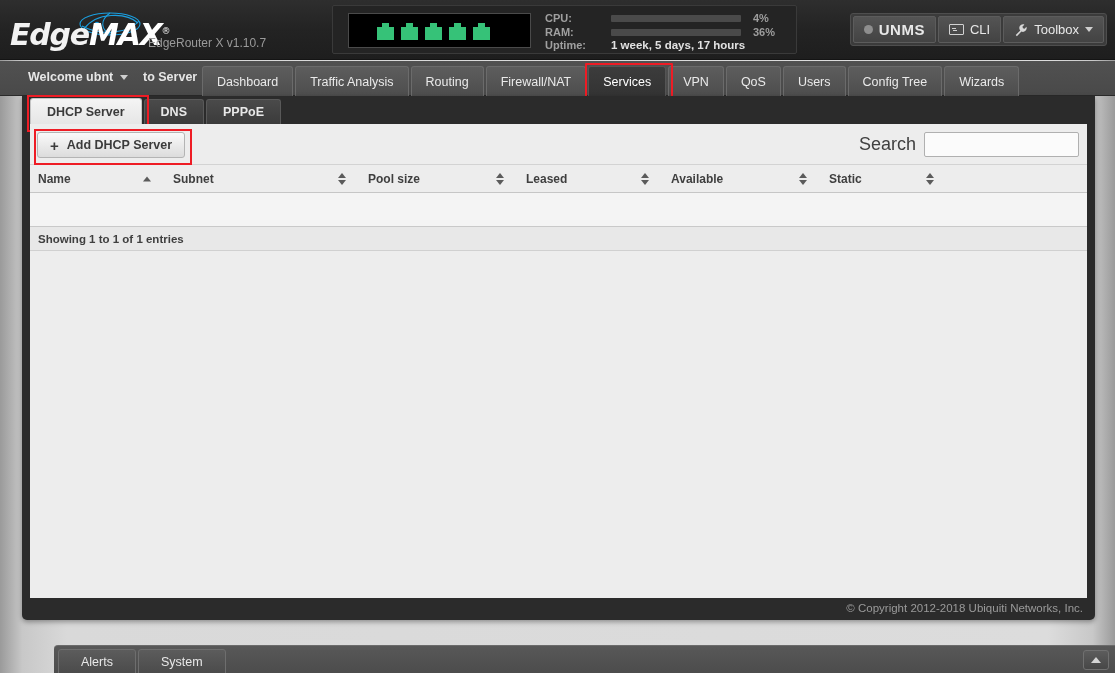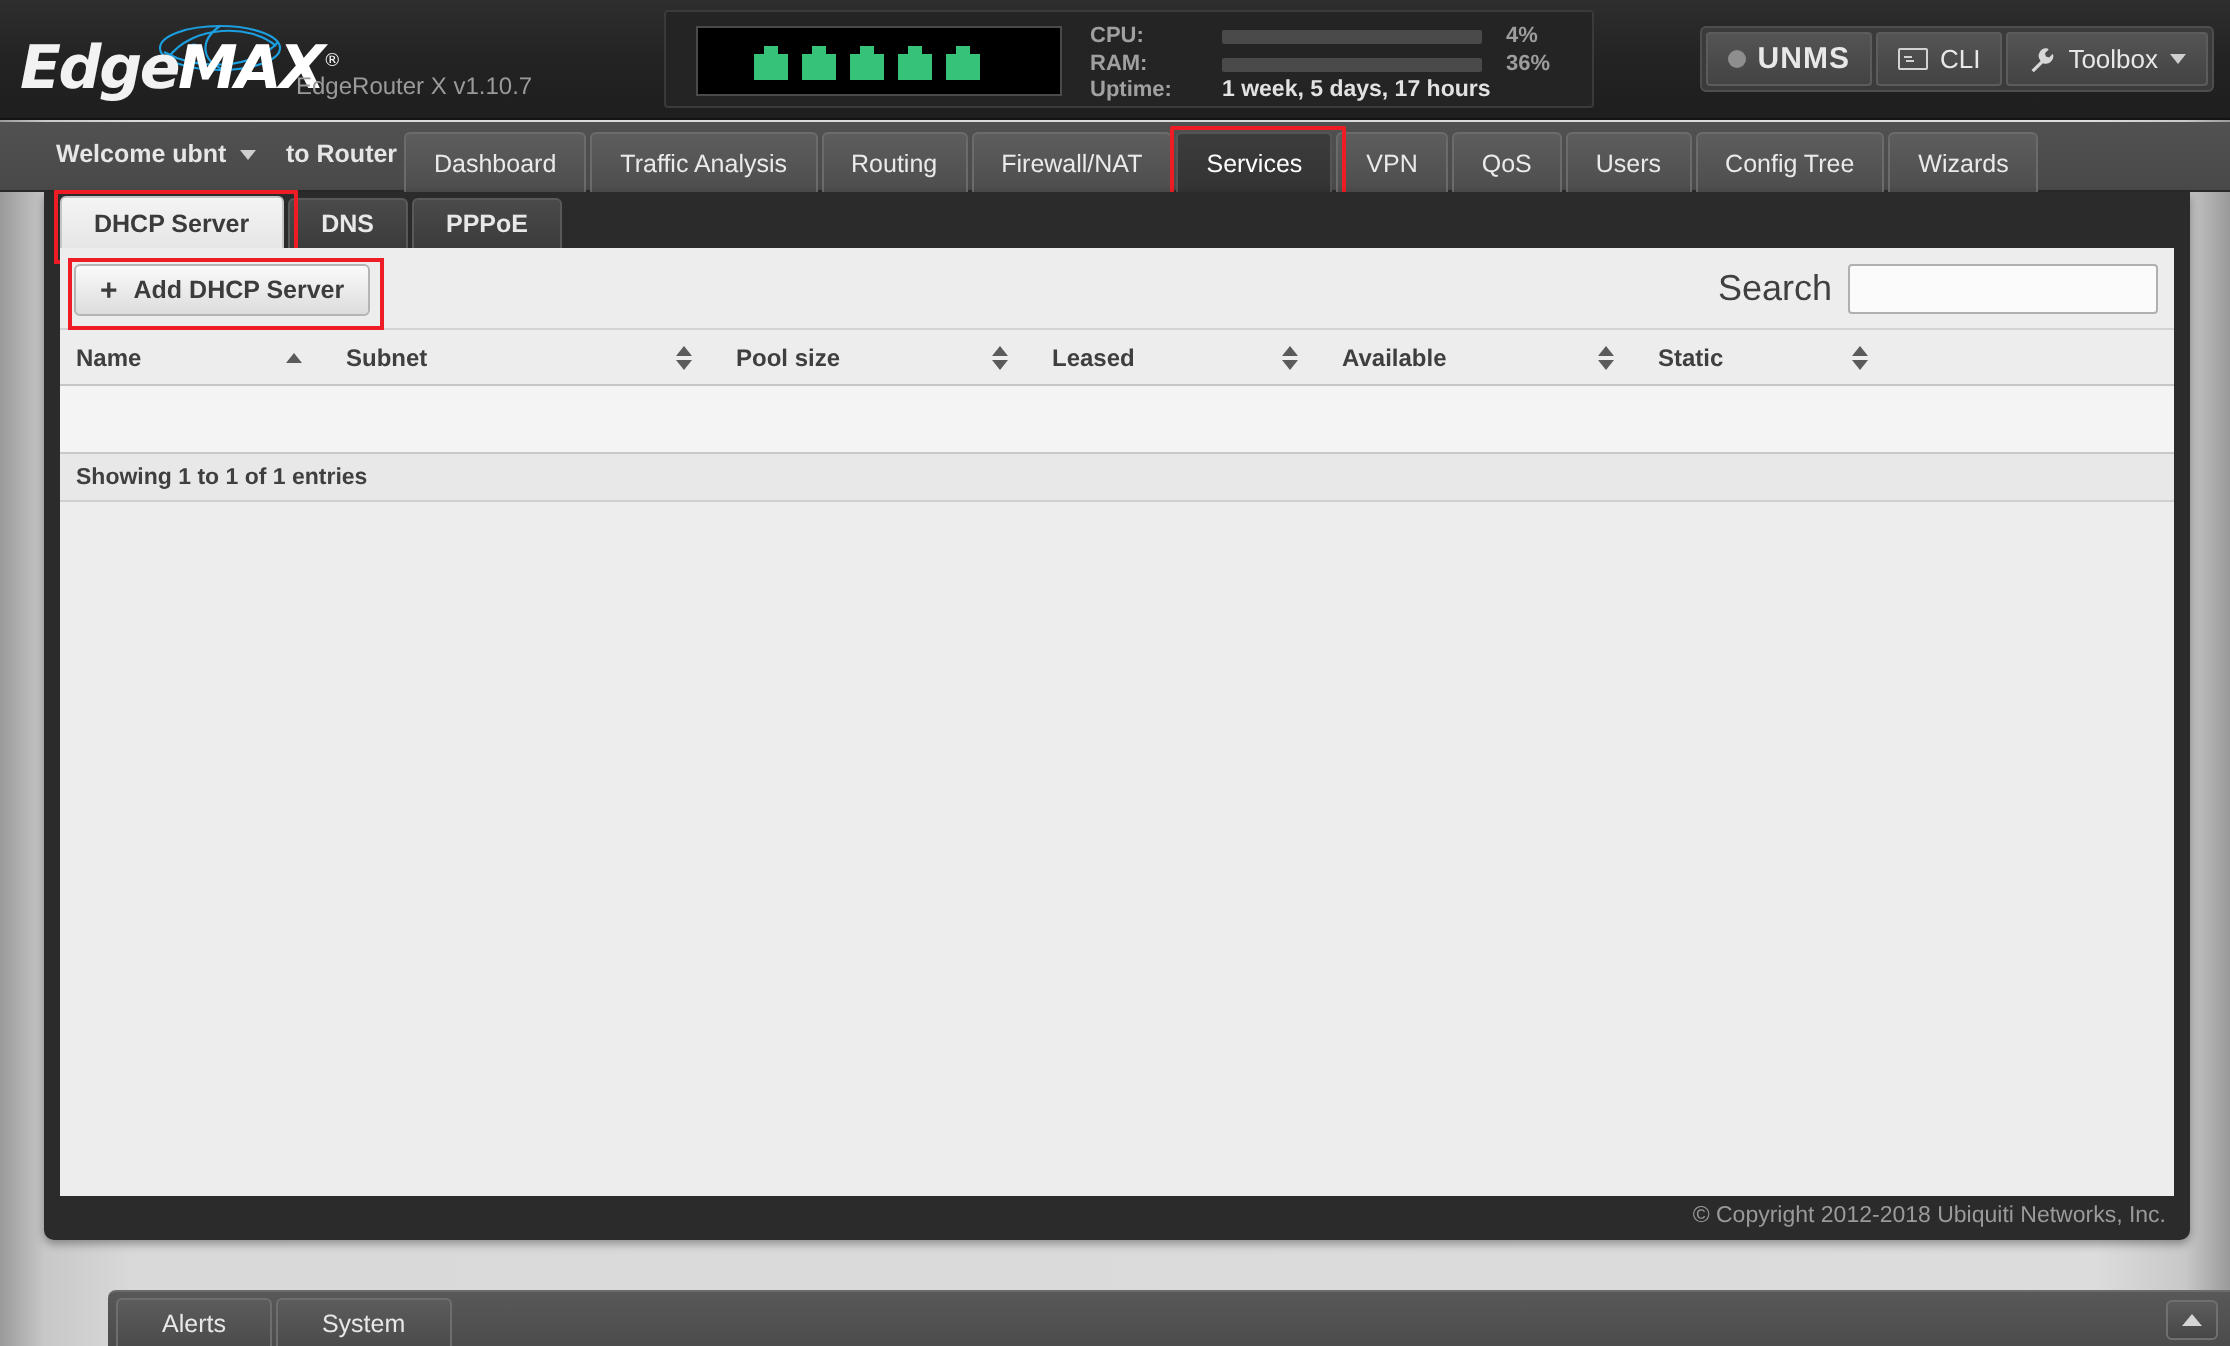--- a/index.html
+++ b/index.html
@@ -336,21 +336,21 @@
       <span class="caret-down"></span>
     </div>
   </div>
 </div>
 
 <div class="navbar">
   <div class="welcome">
     <span>Welcome ubnt</span>
     <span class="caret-down"></span>
   </div>
-  <div class="to-router">to Router</div>
+  <div class="to-router">to Server</div>
 
   <div class="nav-tabs">
     <div class="nav-tab">Dashboard</div>
     <div class="nav-tab">Traffic Analysis</div>
     <div class="nav-tab">Routing</div>
     <div class="nav-tab">Firewall/NAT</div>
     <div class="nav-tab active hl">Services</div>
     <div class="nav-tab">VPN</div>
     <div class="nav-tab">QoS</div>
     <div class="nav-tab">Users</div>

